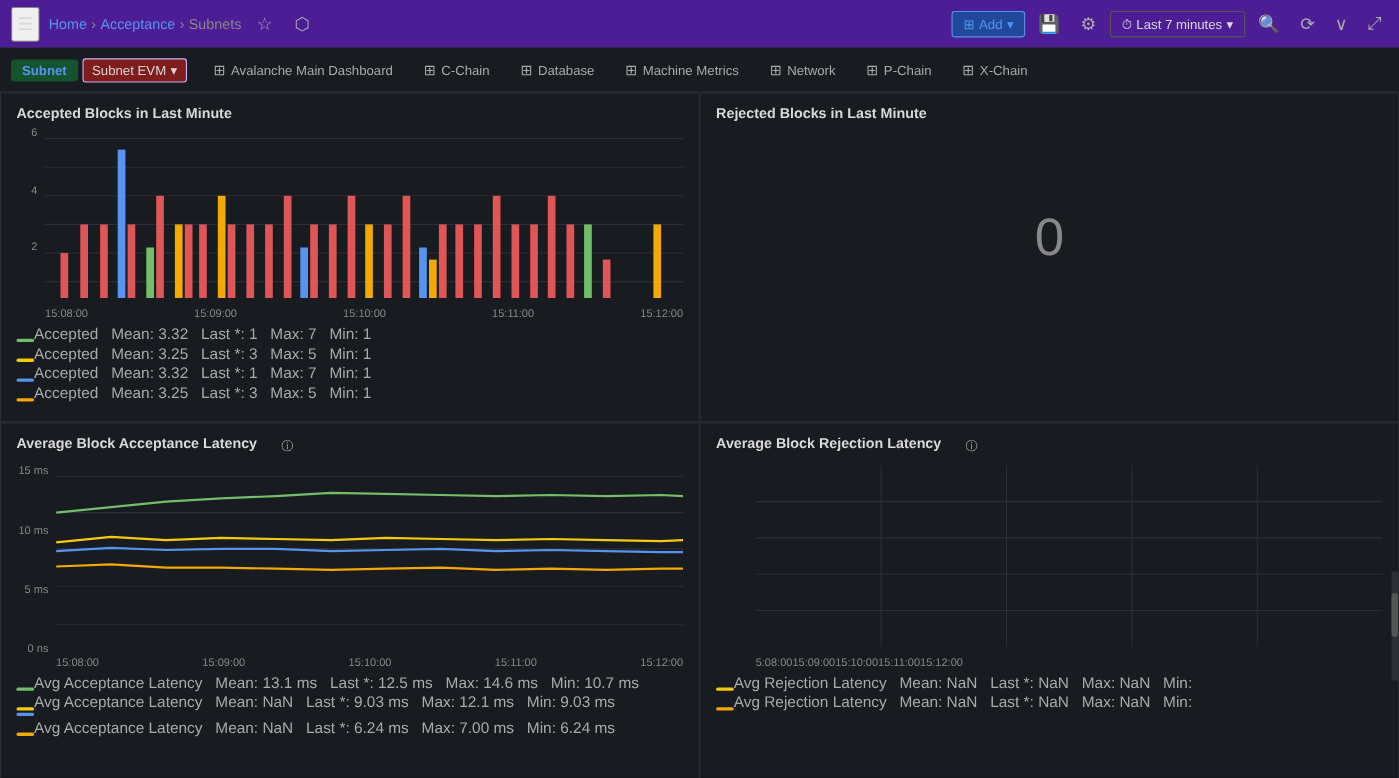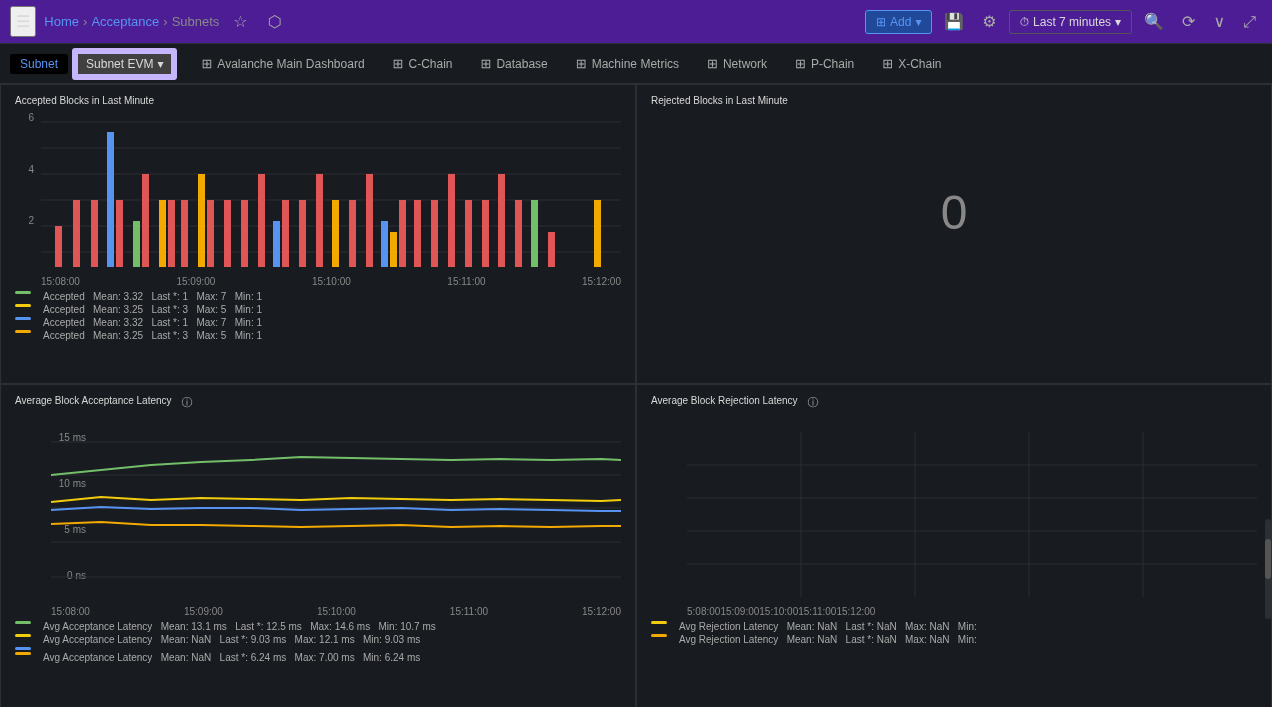--- a/index.html
+++ b/index.html
@@ -12,37 +12,37 @@
     .breadcrumb a { color: #5794f2; text-decoration: none; }
     .breadcrumb span { color: #888; }
     .breadcrumb-current { color: #d9d9d9; }
     .topbar-icons { display: flex; align-items: center; gap: 6px; margin-left: auto; }
     .add-btn { background: #204a99; border: 1px solid #5794f2; color: #5794f2; border-radius: 3px; padding: 4px 10px; font-size: 12px; cursor: pointer; display: flex; align-items: center; gap: 4px; }
     .topbar-icon-btn { background: transparent; border: none; color: #aaa; font-size: 16px; cursor: pointer; padding: 4px 6px; }
     .time-btn { background: transparent; border: 1px solid #555; color: #d9d9d9; border-radius: 3px; padding: 4px 10px; font-size: 12px; cursor: pointer; display: flex; align-items: center; gap: 4px; }
 
     
     .tabbar { display: flex; align-items: center; background: #181b1f; height: 40px; padding: 0 10px; gap: 4px; border-bottom: 1px solid #2c2f36; }
-    .subnet-label { background: #000000; color: #5794f2; border-radius: 3px; padding: 3px 10px; font-size: 12px; font-weight: normal; }
-    .subnet-dropdown { background: #404040; border: 6px solid #c4b5fd; color: #d9d9d9; border-radius: 3px; padding: 3px 8px; font-size: 12px; cursor: pointer; display: flex; align-items: center; gap: 4px; margin-right: 8px; }
+    .subnet-label { background: #14532d; color: #5794f2; border-radius: 3px; padding: 3px 10px; font-size: 12px; font-weight: bold; }
+    .subnet-dropdown { background: #7f1d1d; border: 1px solid #c4b5fd; color: #d9d9d9; border-radius: 3px; padding: 3px 8px; font-size: 12px; cursor: pointer; display: flex; align-items: center; gap: 4px; margin-right: 8px; }
     .tab-btn { background: transparent; border: none; color: #aaa; font-size: 12px; cursor: pointer; padding: 4px 12px; display: flex; align-items: center; gap: 5px; border-radius: 3px; }
     .tab-icon { font-size: 13px; }
 
     
     .main-grid { display: grid; grid-template-columns: 1fr 1fr; grid-template-rows: 300px 370px; width: 1272px; height: calc(707px - 84px); }
 
     
     .panel { background: #181b1f; border: 1px solid #2c2f36; padding: 10px 14px; overflow: hidden; position: relative; }
-    .panel-title { font-size: 10px; color: #d9d9d9; margin-bottom: 6px; font-weight: 400; }
-    .panel-title-row { display: flex; align-items: flex-start; gap: 10px; margin-bottom: 20px; }
+    .panel-title { font-size: 13px; color: #d9d9d9; margin-bottom: 6px; font-weight: 700; }
+    .panel-title-row { display: flex; align-items: center; gap: 22px; margin-bottom: 7px; }
     .info-icon { color: #aaa; font-size: 11px; cursor: pointer; }
 
     
     .legend { margin-top: 4px; }
-    .legend-item { display: flex; align-items: flex-start; gap: 12px; font-size: 10px; color: #aaa; margin-bottom: 2px; }
+    .legend-item { display: flex; align-items: flex-end; gap: 0; font-size: 14px; color: #aaa; margin-bottom: 2px; }
     .legend-dash { width: 16px; height: 3px; border-radius: 2px; flex-shrink: 0; }
 
     
     .big-zero { font-size: 48px; color: #888; display: flex; align-items: center; justify-content: center; height: 200px; }
 
     
     .scrollbar { position: absolute; right: 0; top: 50%; width: 6px; height: 100px; background: #2c2f36; border-radius: 3px; transform: translateY(-50%); }
     .scrollbar-thumb { width: 6px; height: 40px; background: #555; border-radius: 3px; position: absolute; top: 20px; }
   </style>
 </head>
@@ -236,21 +236,21 @@
     <div class="big-zero">0</div>
   </div>
 
   <div class="panel">
     <div class="panel-title-row">
       <span class="panel-title">Average Block Acceptance Latency</span>
       <span class="info-icon">ⓘ</span>
     </div>
     <div style="position:relative; height:185px; margin-bottom:2px;">
 
-      <div style="position:absolute;left:0;top:0;bottom:36px;display:flex;flex-direction:column;justify-content:space-between;font-size:10px;color:#888;width:32px;align-items:flex-end;padding-right:3px;margin-left:42px;">
+      <div style="position:absolute;left:0;top:0;bottom:12px;display:flex;flex-direction:column;justify-content:space-between;font-size:10px;color:#888;width:32px;align-items:flex-end;padding-right:3px;">
         <span>15 ms</span>
         <span>10 ms</span>
         <span>5 ms</span>
         <span>0 ns</span>
       </div>
 
       <svg style="position:absolute;left:36px;right:0;top:0;bottom:20px;width:calc(100% - 36px);height:165px;" viewBox="0 0 570 165" preserveAspectRatio="none">
 
         <line x1="0" y1="10" x2="570" y2="10" stroke="#2c2f36" stroke-width="1"></line>
         <line x1="0" y1="43" x2="570" y2="43" stroke="#2c2f36" stroke-width="1"></line>

